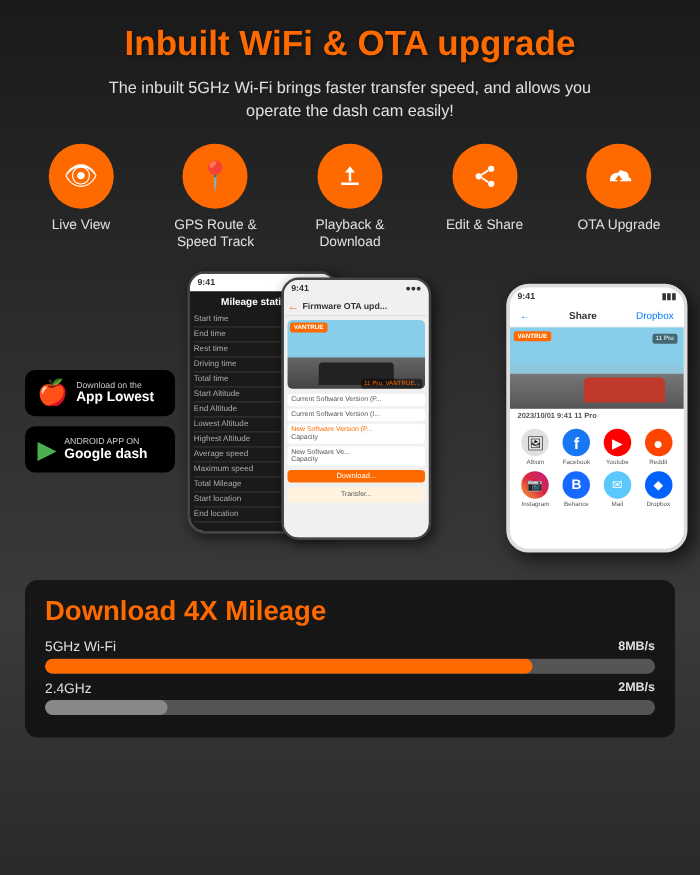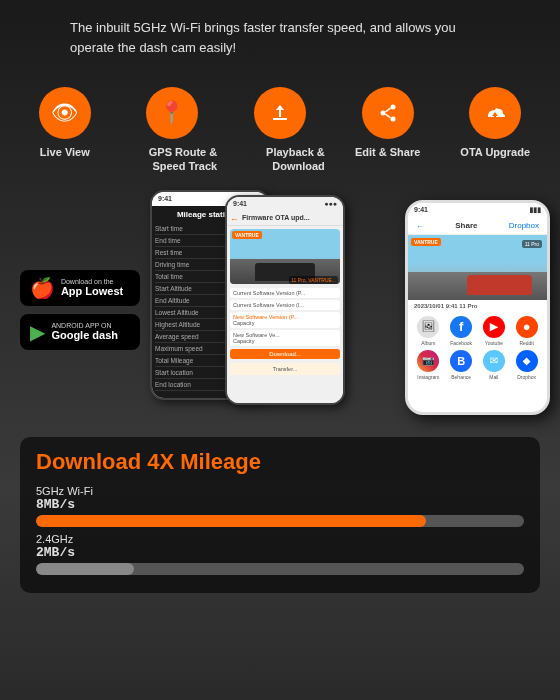--- a/index.html
+++ b/index.html
@@ -34,22 +34,23 @@
       color: #ff6a00;
       text-align: center;
       line-height: 1.2;
       margin-bottom: 8px;
       text-shadow: 1px 1px 3px rgba(0,0,0,0.5);
     }
 
     .subtitle {
       font-size: 13px;
       color: #e0e0e0;
+      text-align: center;
       line-height: 1.5;
-      margin-bottom: 30px;
+      margin-bottom: 16px;
       max-width: 420px;
     }
 
     .features-row {
       display: flex;
       justify-content: center;
       gap: 18px;
       margin-bottom: 16px;
       width: 100%;
     }
@@ -70,23 +71,23 @@
       display: flex;
       align-items: center;
       justify-content: center;
       font-size: 22px;
       color: white;
     }
 
     .feature-label {
       font-size: 11px;
       color: #e0e0e0;
-      text-align: right;
+      text-align: center;
       line-height: 1.3;
-      font-weight: 700;
+      font-weight: 400;
     }
 
     .phones-and-stores {
       display: flex;
       width: 100%;
       gap: 10px;
       margin-bottom: 12px;
       position: relative;
     }
 
@@ -316,33 +317,31 @@
     }
 
     .speed-bar-row {
       margin-bottom: 6px;
     }
 
     .speed-bar-label-row {
       display: flex;
       justify-content: space-between;
       margin-bottom: 3px;
-      flex-direction: column;
     }
 
     .speed-bar-name {
       font-size: 11px;
       color: #e0e0e0;
     }
 
     .speed-bar-value {
-      font-size: 13px;
+      font-size: 10px;
       color: #e0e0e0;
       font-weight: bold;
-      font-family: Liberation Mono, monospace;
     }
 
     .speed-bar-track {
       height: 12px;
       background: #555;
       border-radius: 6px;
       overflow: hidden;
     }
 
     .speed-bar-fill {
@@ -353,20 +352,21 @@
     .fill-orange { background: #ff6a00; }
     .fill-gray { background: #888; }
   </style>
 </head>
 <body>
 
 <div class="bg-overlay"></div>
 
 <div class="content">
 
+  <h1 class="main-title">Inbuilt WiFi &amp; OTA upgrade</h1>
   <p class="subtitle">The inbuilt 5GHz Wi-Fi brings faster transfer speed, and allows you operate the dash cam easily!</p>
 
   <div class="features-row">
     <div class="feature-item">
       <div class="feature-icon-circle">👁</div>
       <span class="feature-label">Live View</span>
     </div>
     <div class="feature-item">
       <div class="feature-icon-circle">📍</div>
       <span class="feature-label">GPS Route &amp; Speed Track</span>

